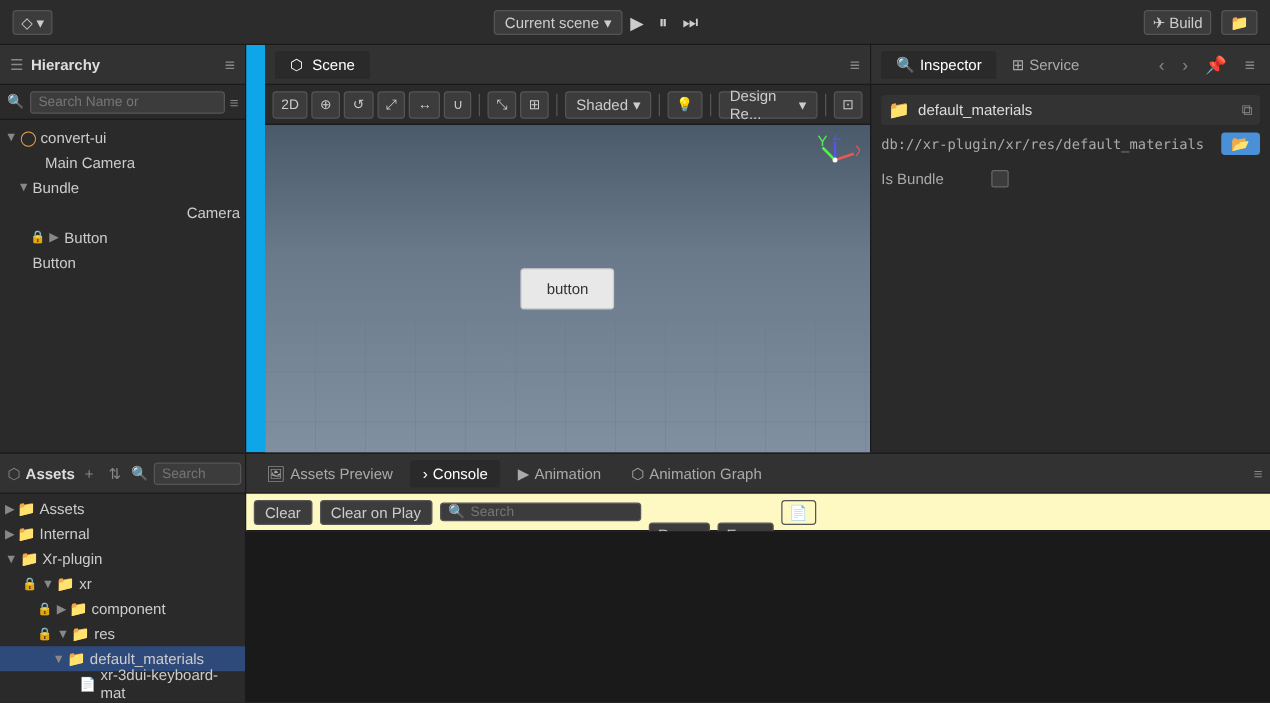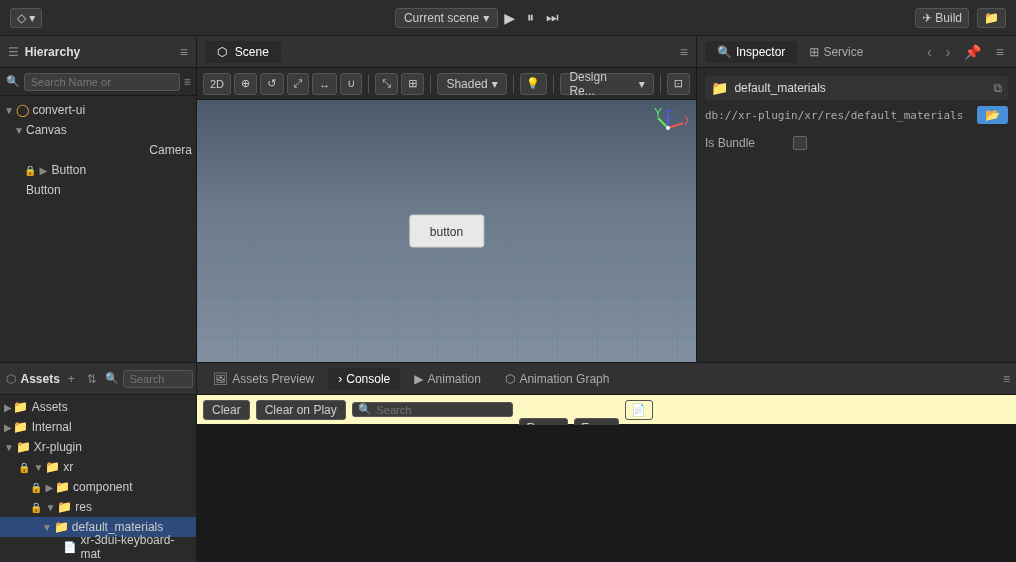--- a/index.html
+++ b/index.html
@@ -110,20 +110,21 @@
     .tree-arrow { color: #888; font-size: 10px; margin-right: 2px; width: 10px; }
     .lock-icon { color: #666; font-size: 10px; margin-right: 3px; }
 
     
     .center-panel {
       flex: 1;
       display: flex;
       flex-direction: column;
       background: #0ea5e9;
       overflow: hidden;
+      padding-left: 15px;
     }
     .scene-tabs {
       height: 32px;
       background: #323232;
       border-bottom: 1px solid #1a1a1a;
       display: flex;
       align-items: center;
       padding: 0 8px;
       gap: 6px;
       flex-shrink: 0;
@@ -460,23 +461,27 @@
       <span class="search-icon">🔍</span>
       <input class="search-input" placeholder="Search Name or" style="">
       <span style="color:#888;">≡</span>
     </div>
     <div class="tree-content">
       <div class="tree-item" style="padding-left:4px;">
         <span class="tree-arrow">▼</span>
         <span style="color:#e8a040; margin-right:3px;">◯</span>
         <span>convert-ui</span>
       </div>
+      <div class="tree-item" style="padding-left:24px;">
+        <span class="tree-arrow" style="visibility:hidden;">▶</span>
+        <span>Main Camera</span>
+      </div>
       <div class="tree-item" style="padding-left:14px;">
         <span class="tree-arrow">▼</span>
-        <span>Canvas</span>
+        <span>Bundle</span>
       </div>
       <div class="tree-item" style="padding-left:24px;justify-content:flex-end;">
         <span class="tree-arrow" style="visibility:hidden;">▶</span>
         <span>Camera</span>
       </div>
       <div class="tree-item" style="padding-left:24px;">
         <span class="lock-icon">🔒</span>
         <span class="tree-arrow">▶</span>
         <span>Button</span>
       </div>

